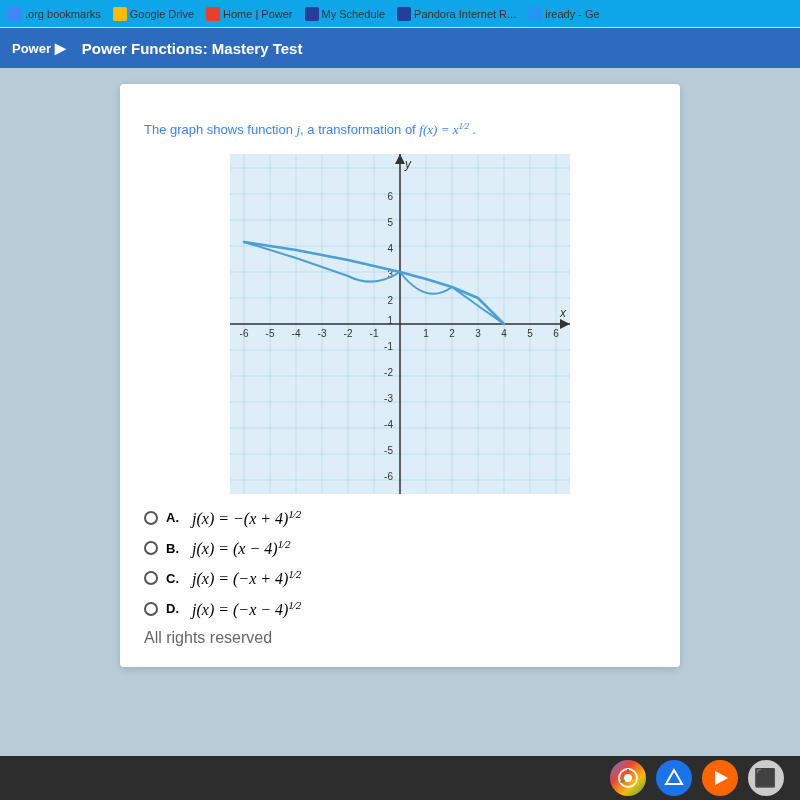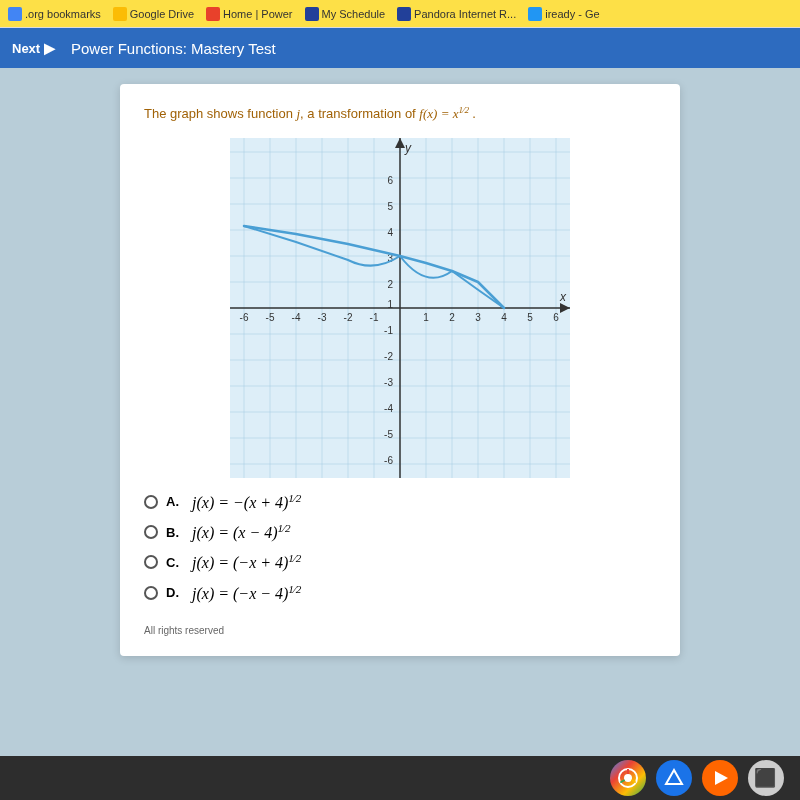--- a/index.html
+++ b/index.html
@@ -6,21 +6,21 @@
     body {
       width: 800px;
       height: 800px;
       overflow: hidden;
       font-family: Arial, sans-serif;
       background: #c8d8e8;
     }
 
     
     .browser-bookmarks {
-      background: #fde047;
+      background: #0ea5e9;
       height: 28px;
       display: flex;
       align-items: center;
       padding: 0 8px;
       gap: 12px;
       font-size: 11px;
       color: #333;
       border-bottom: 1px solid #ddd;
     }
     .bookmark-item {
@@ -55,21 +55,21 @@
       font-size: 13px;
       font-weight: bold;
       display: flex;
       align-items: center;
       gap: 4px;
       cursor: pointer;
     }
     .nav-title {
       color: #fff;
       font-size: 15px;
-      font-weight: normal;
+      font-weight: bold;
     }
 
     
     .main-content {
       background: #b8cdd8;
       height: calc(800px - 28px - 40px - 44px);
       display: flex;
       justify-content: center;
       align-items: flex-start;
       padding: 16px;
@@ -78,23 +78,24 @@
     .question-card {
       background: #fff;
       border-radius: 4px;
       padding: 20px 24px;
       width: 560px;
       box-shadow: 0 2px 8px rgba(0,0,0,0.15);
     }
 
     .question-text {
       font-size: 13px;
-      color: #a16207;
+      color: #3b82f6;
       margin-bottom: 14px;
       line-height: 1.4;
+      margin-top: 16px;
     }
 
     .math-inline {
       font-style: italic;
       font-family: "Times New Roman", serif;
     }
 
     sup { font-size: 0.7em; vertical-align: super; }
 
     
@@ -192,21 +193,21 @@
     <span>Pandora Internet R...</span>
   </div>
   <div class="bookmark-item">
     <span class="bookmark-icon bk-iready"></span>
     <span>iready - Ge</span>
   </div>
 </div>
 
 <div class="top-nav">
   <div class="next-btn">
-    <span>Next</span>
+    <span>Power</span>
     <span style="font-size:14px;">▶</span>
   </div>
   <div class="nav-title">Power Functions: Mastery Test</div>
 </div>
 
 <div class="main-content">
   <div class="question-card">
 
     <div class="question-text">
       The graph shows function <span class="math-inline">j</span>,
@@ -337,21 +338,21 @@
       <div class="choice-item">
         <div class="radio-circle"></div>
         <span class="choice-label">D.</span>
         <span class="choice-math">
           j(x) = (−x − 4)<sup>1⁄2</sup>
         </span>
       </div>
 
     </div>
 
-    <div style="font-size:10px; color:#666; margin-top:22px;">All rights reserved</div>
+    <div style="font-size:16px; color:#666; margin-top:10px;">All rights reserved</div>
 
   </div>
 </div>
 
 <div class="taskbar">
   <div class="taskbar-icon icon-chrome">
     <svg width="20" height="20" viewBox="0 0 20 20">
       <circle cx="10" cy="10" r="9" fill="none" stroke="#fff" stroke-width="2"></circle>
       <circle cx="10" cy="10" r="4" fill="#fff"></circle>
       <line x1="10" y1="1" x2="10" y2="6" stroke="#ea4335" stroke-width="2"></line>

